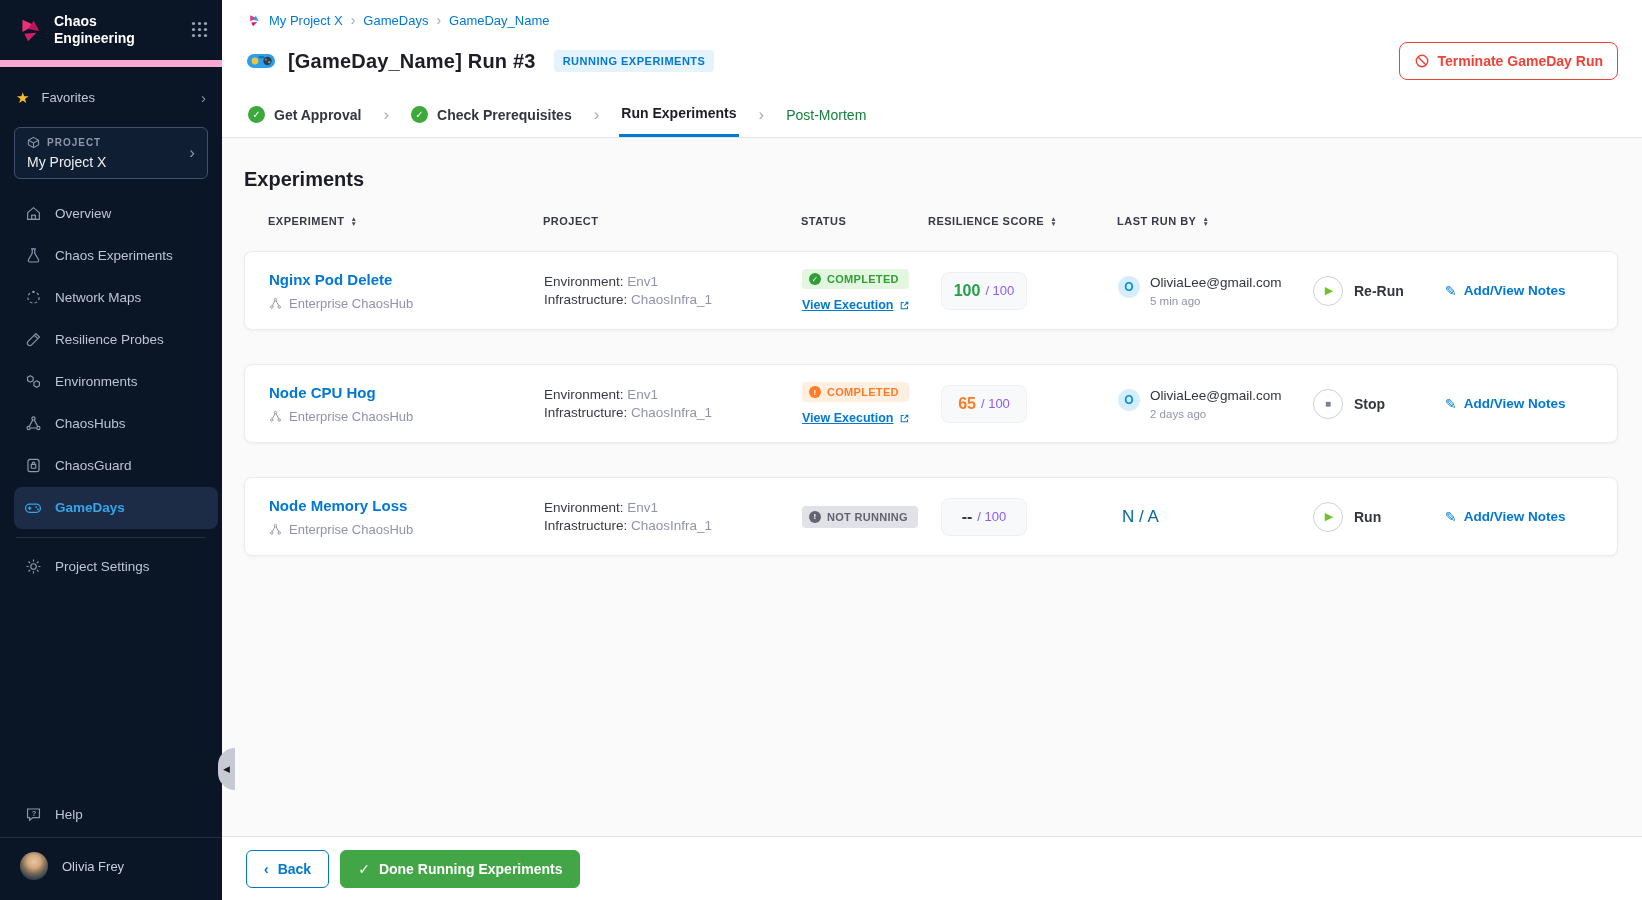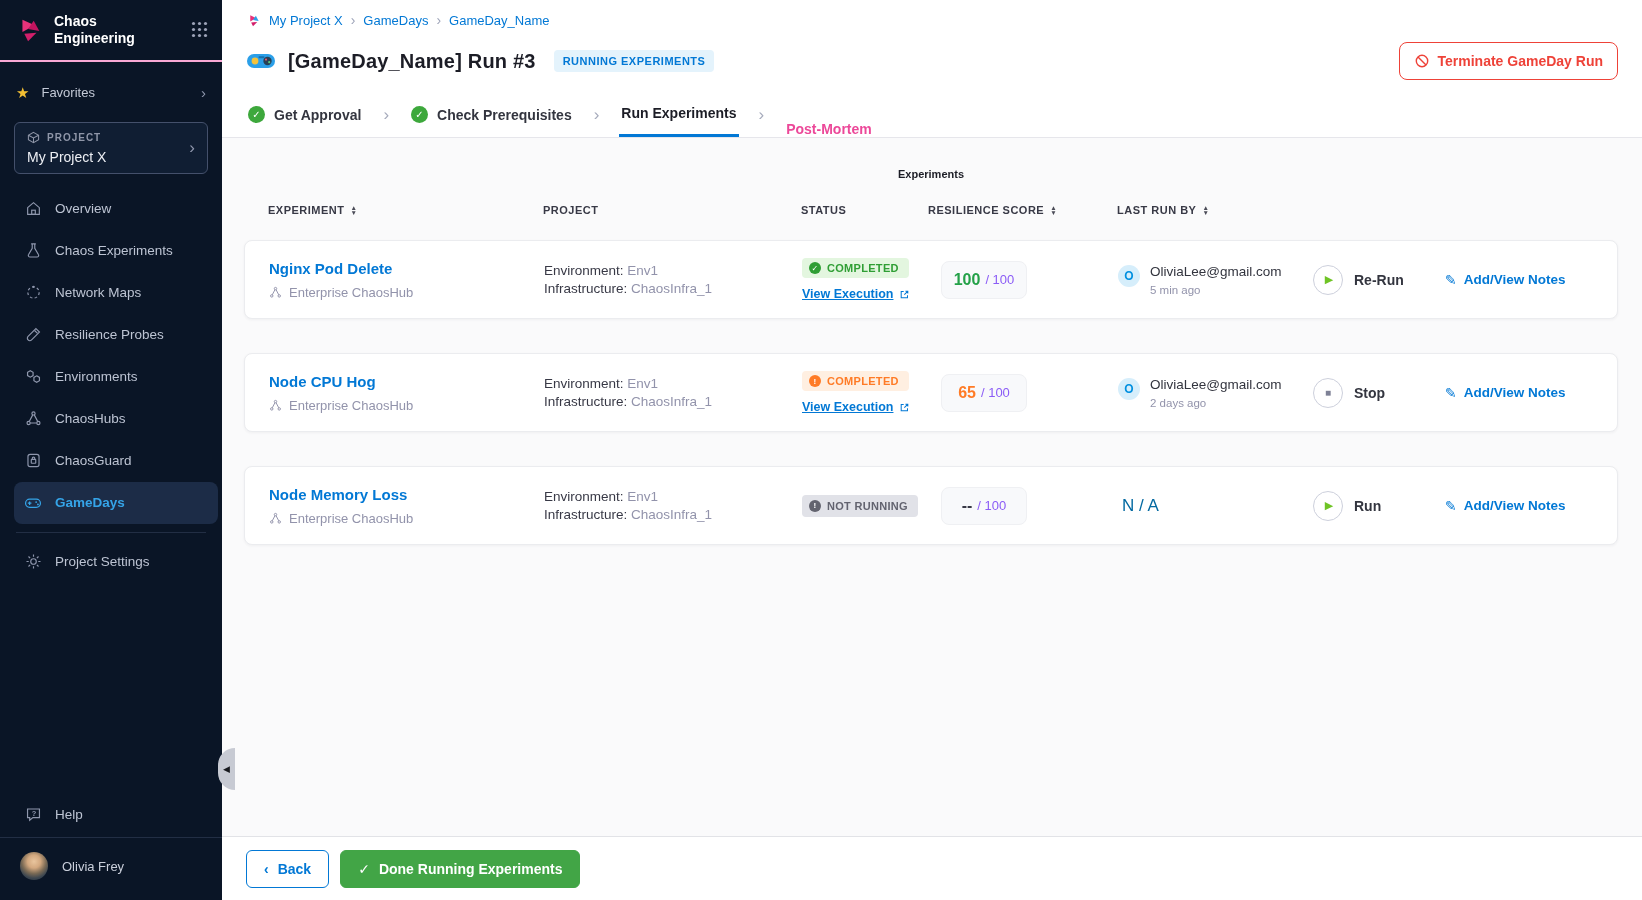--- a/index.html
+++ b/index.html
@@ -4,21 +4,21 @@
 <style>
   * { margin:0; padding:0; box-sizing:border-box; }
   html,body { width:1642px; height:900px; overflow:hidden; background:#fff;
     font-family:"Liberation Sans","DejaVu Sans",sans-serif; }
   .app { display:flex; width:100%; height:100%; position:relative; }
 
   
   .sidebar { width:222px; min-width:222px; background:#0A1526; color:#C3C9D6;
     display:flex; flex-direction:column; position:relative; }
   .sb-header { display:flex; align-items:center; gap:10px; padding:13px 14px 13px 14px;
-    border-bottom:2px solid #f9a8d4; }
+    border-bottom:7px solid #f9a8d4; }
   .sb-brand { font-size:14px; font-weight:bold; color:#FFFFFF; line-height:1.2; width:96px; }
   .sb-grid { margin-left:auto; cursor:pointer; }
   .sb-fav { display:flex; align-items:center; gap:12px; padding:10px 16px; margin-top:12px;
     font-size:13px; color:#C3C9D6; cursor:pointer; }
   .sb-fav .star { color:#F3BF33; font-size:15px; }
   .sb-fav .chev { margin-left:auto; color:#8F97AD; font-size:15px; }
   .sb-project { margin:10px 14px 6px 14px; border:1px solid #44506B; background:#101E33;
     border-radius:6px; padding:8px 12px; display:flex; align-items:center; cursor:pointer; }
   .sb-project .col { flex:1; }
   .sb-proj-label { display:flex; align-items:center; gap:7px; font-size:10px; letter-spacing:1px;
@@ -62,25 +62,25 @@
     padding:0 14px; background:#fff; border:1px solid #EE4238; color:#EE4238; border-radius:8px;
     font-size:14px; font-weight:bold; cursor:pointer; font-family:inherit; }
 
   .tabsbar { display:flex; align-items:stretch; padding:0 24px; background:#fff;
     border-bottom:1px solid #E6E6EB; height:46px; }
   .step { display:flex; align-items:center; gap:9px; font-size:14px; font-weight:bold;
     color:#33353F; cursor:pointer; padding:0 2px; }
   .step-check { width:17px; height:17px; border-radius:50%; background:#3DA83C; color:#fff;
     font-size:10px; display:flex; align-items:center; justify-content:center; font-weight:bold; }
   .step.active { color:#1C1D26; border-bottom:3px solid #0278D5; }
-  .step.disabled { color:#ec4899; font-weight:bold;align-items:flex-end; }
+  .step.disabled { color:#15803d; font-weight:normal; }
   .step-sep { display:flex; align-items:center; color:#A6ABBC; font-size:17px; margin:0 20px; }
 
   .content { flex:1; background:#FAFAFB; padding:30px 24px 0 22px; overflow:hidden; }
-  .section-title { font-size:11px; font-weight:bold; color:#1C1D26; margin-bottom:24px;text-align:center; }
+  .section-title { font-size:20px; font-weight:bold; color:#1C1D26; margin-bottom:24px; }
 
   .tgrid { display:grid; grid-template-columns:275px 258px 127px 189px 195px 132px 1fr;
     align-items:center; }
   .thead { padding:0 24px; margin-bottom:24px; }
   .th { display:flex; align-items:center; gap:6px; font-size:11px; font-weight:bold;
     letter-spacing:.5px; color:#383946; }
   .sort { display:flex; flex-direction:column; line-height:5px; font-size:6.5px; color:#4A4B57;
     cursor:pointer; }
 
   .row-card { background:#fff; border:1px solid #EBECEF; border-radius:8px; height:79px;

